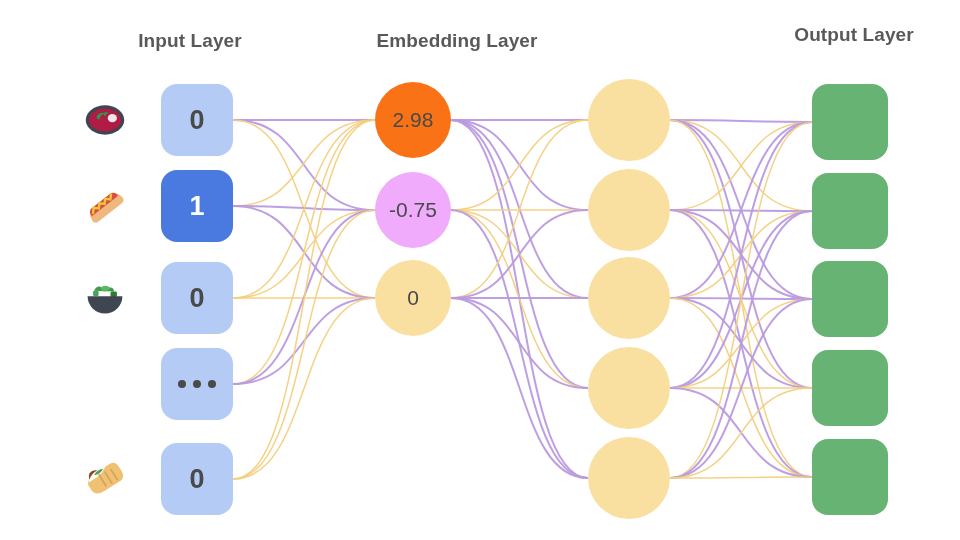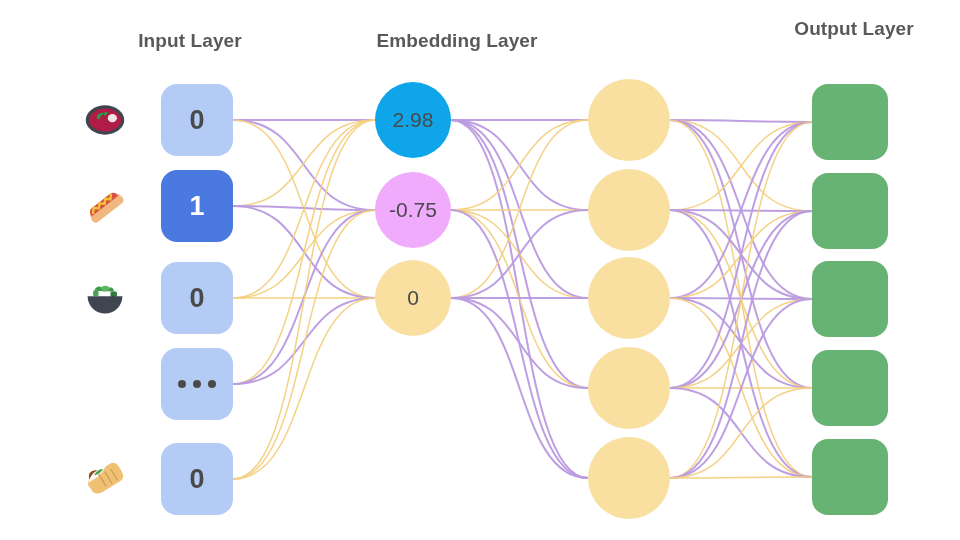--- a/index.html
+++ b/index.html
@@ -146,21 +146,21 @@
         <path d="M 670 478 C 748.1 478, 733.9 211, 812 211" stroke="#b99ae0" stroke-width="2" fill="none" stroke-opacity="0.95"></path>
         <path d="M 670 478 C 748.1 478, 733.9 299, 812 299" stroke="#b99ae0" stroke-width="2" fill="none" stroke-opacity="0.95"></path>
         <path d="M 670 478 C 748.1 478, 733.9 388, 812 388" stroke="#f3cf7e" stroke-width="1.5" fill="none" stroke-opacity="0.95"></path>
         <path d="M 670 478 C 748.1 478, 733.9 477, 812 477" stroke="#f3cf7e" stroke-width="1.5" fill="none" stroke-opacity="0.95"></path>
       </g>
     </svg>
 
   <div id="titles-host">
       <div class="layer-title" style="left: 190px; top: 30px;">Input Layer</div>
       <div class="layer-title" style="left: 457px; top: 30px;">Embedding Layer</div>
-      <div class="layer-title" style="left: 854px; top: 18px;">Output Layer</div>
+      <div class="layer-title" style="left: 854px; top: 24px;">Output Layer</div>
     </div>
   <div id="icons-host">
       <div class="food-icon" style="left: 81px; top: 96px; width: 48px; height: 48px;">
     <svg viewBox="0 0 48 48" width="44" height="44">
       <ellipse cx="24" cy="24" rx="21" ry="16" fill="#3f4551"></ellipse>
       <ellipse cx="24" cy="24" rx="17.5" ry="12.5" fill="#b01c45"></ellipse>
       <path d="M15 20 q4 -6 9 -3 q-5 1 -6 6 q-3 1 -3 -3z" fill="#22a04a"></path>
       <path d="M22 17 q3 -3 6 -1 q-3 1 -4 4z" fill="#22a04a"></path>
       <ellipse cx="32" cy="22" rx="5" ry="4.5" fill="#f0e6e8"></ellipse>
     </svg>
@@ -211,21 +211,21 @@
           <i></i>
           <i></i>
           <i></i>
         </span>
       </div>
       <div class="node-box" style="left: 161px; top: 443px; width: 72px; height: 72px; border-radius: 16px; background: rgb(180, 203, 245); color: rgb(74, 74, 74);">
         <span>0</span>
       </div>
     </div>
   <div id="embedding-host">
-      <div class="node-circle" style="left: 375px; top: 82px; width: 76px; height: 76px; background: #0ea5e9; text-align: center;">
+      <div class="node-circle" style="left: 375px; top: 82px; width: 76px; height: 76px; background: #f97316; text-align: center;">
         <span>2.98</span>
       </div>
       <div class="node-circle" style="left: 375px; top: 172px; width: 76px; height: 76px; background: #f0abfc;">
         <span>-0.75</span>
       </div>
       <div class="node-circle" style="left: 375px; top: 260px; width: 76px; height: 76px; background: rgb(250, 224, 160);">
         <span>0</span>
       </div>
     </div>
   <div id="hidden-host">

